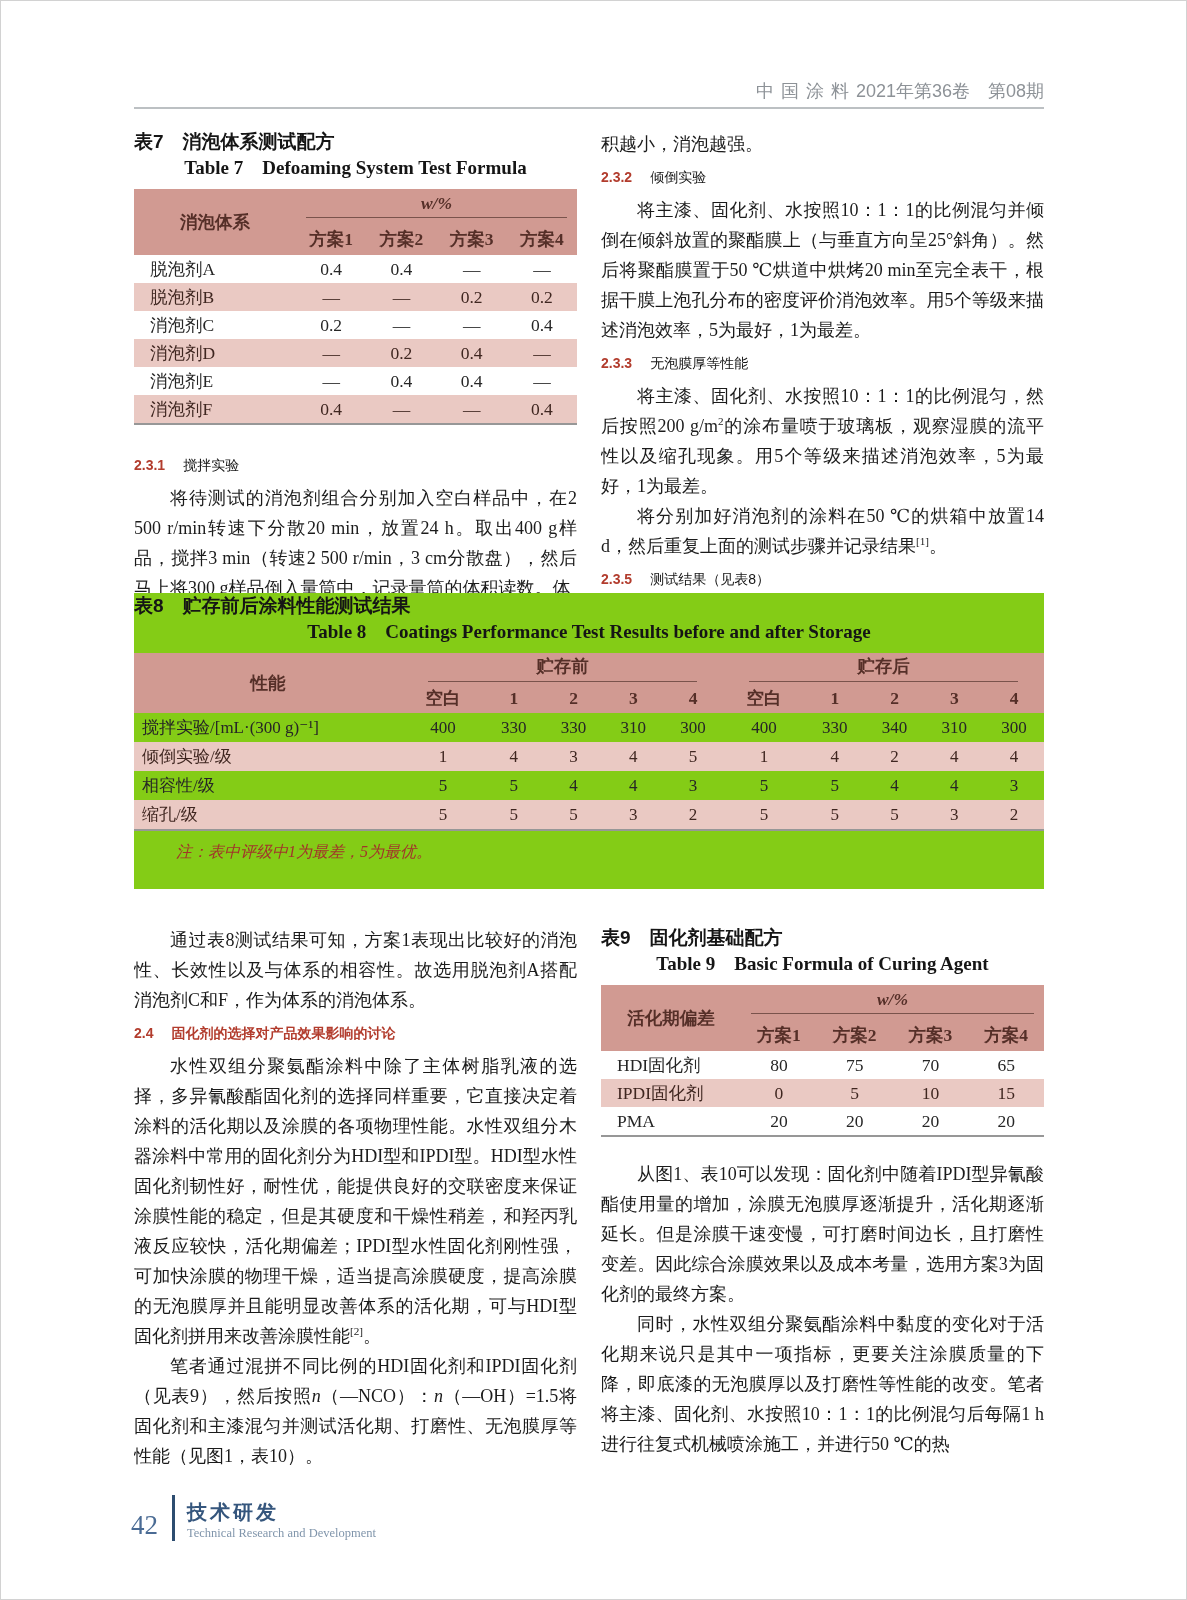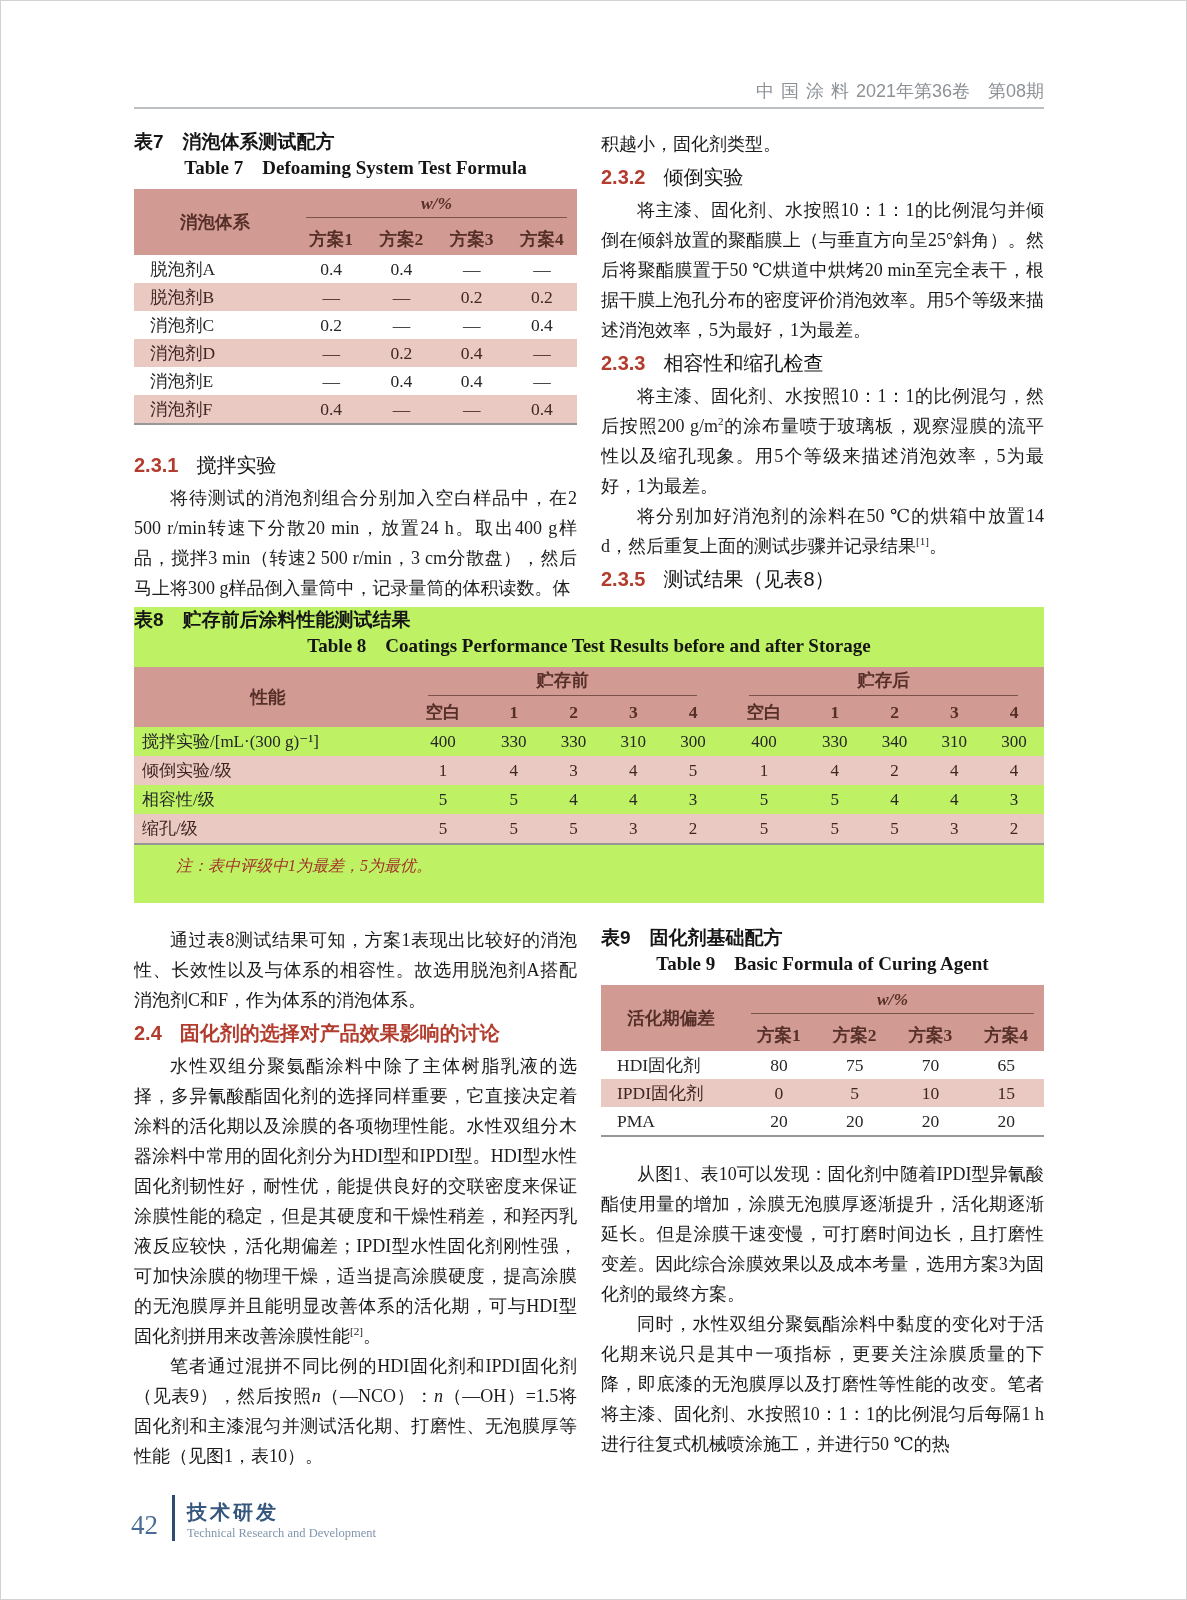--- a/index.html
+++ b/index.html
@@ -6,28 +6,28 @@
   .page{position:relative;width:1187px;height:1600px;background:#ffffff;margin:0 auto;
         font-family:"Liberation Serif","DejaVu Serif",serif;border:1px solid #d2d2d2;box-sizing:border-box;overflow:hidden;}
   
   .hdr{position:absolute;left:133px;top:78px;width:910px;display:flex;justify-content:flex-end;align-items:flex-end;
        color:#8d9297;font-size:18px;font-family:"Liberation Sans","DejaVu Sans",sans-serif;}
   .hdr .journal{letter-spacing:7px;}
   .hdr-rule{position:absolute;left:133px;top:106px;width:910px;height:2px;background:#bcc0c3;}
   
   .lt{position:absolute;left:133px;top:128px;width:443px;height:498px;overflow:hidden;}
   .rt{position:absolute;left:600px;top:128px;width:443px;height:498px;overflow:hidden;}
-  .t8{position:absolute;left:133px;top:606px;width:910px;height:296px;background:#bef264;overflow:hidden;}
+  .t8{position:absolute;left:133px;top:592px;width:910px;height:296px;background:#84cc16;overflow:hidden;}
   .lb{position:absolute;left:133px;top:924px;width:443px;height:566px;overflow:hidden;}
   .rb{position:absolute;left:600px;top:924px;width:443px;height:566px;overflow:hidden;}
   
   .p{font-size:18px;line-height:30px;text-align:justify;color:#1b1b1b;margin:0;}
   .ind{text-indent:2em;}
   .sh{display:flex;align-items:flex-end;gap:18px;margin:3px 0 2px;line-height:31px;
-      font-family:"Liberation Sans","DejaVu Sans",sans-serif;font-size:20px;}
+      font-family:"Liberation Sans","DejaVu Sans",sans-serif;font-size:14px;}
   .sh .num{color:#b23c2d;font-weight:700;}
   .sh .tt{color:#141414;font-weight:500;}
   .h2red .tt{color:#b23c2d;font-weight:700;}
   sup{font-size:62%;line-height:0;}
   i{font-style:italic;}
   
   .tcn{text-align:left;font-family:"Liberation Sans","DejaVu Sans",sans-serif;font-weight:700;
        font-size:19px;color:#151515;line-height:26px;margin:0;}
   .ten{text-align:center;font-family:"Liberation Serif","DejaVu Serif",serif;font-weight:700;
        font-size:19px;color:#151515;line-height:26px;margin:0 0 8px 0;}
@@ -137,29 +137,29 @@
     </table>
     <div class="gap"></div>
     <div class="sh">
       <span class="num">2.3.1</span>
       <span class="tt">搅拌实验</span>
     </div>
     <p class="p ind">将待测试的消泡剂组合分别加入空白样品中，在2 500 r/min转速下分散20 min，放置24 h。取出400 g样品，搅拌3 min（转速2 500 r/min，3 cm分散盘），然后马上将300 g样品倒入量筒中，记录量筒的体积读数。体</p>
   </section>
 
   <section class="rt">
-    <p class="p">积越小，固化剂类型。</p>
+    <p class="p">积越小，消泡越强。</p>
     <div class="sh">
       <span class="num">2.3.2</span>
       <span class="tt">倾倒实验</span>
     </div>
     <p class="p ind">将主漆、固化剂、水按照10：1：1的比例混匀并倾倒在倾斜放置的聚酯膜上（与垂直方向呈25°斜角）。然后将聚酯膜置于50 ℃烘道中烘烤20 min至完全表干，根据干膜上泡孔分布的密度评价消泡效率。用5个等级来描述消泡效率，5为最好，1为最差。</p>
     <div class="sh">
       <span class="num">2.3.3</span>
-      <span class="tt">相容性和缩孔检查</span>
+      <span class="tt">无泡膜厚等性能</span>
     </div>
     <p class="p ind"><span>将主漆、固化剂、水按照10：1：1的比例混匀，然后按照200 g/m</span><sup>2</sup><span>的涂布量喷于玻璃板，观察湿膜的流平性以及缩孔现象。用5个等级来描述消泡效率，5为最好，1为最差。</span></p>
     <p class="p ind"><span>将分别加好消泡剂的涂料在50 ℃的烘箱中放置14 d，然后重复上面的测试步骤并记录结果</span><sup>[1]</sup><span>。</span></p>
     <div class="sh">
       <span class="num">2.3.5</span>
       <span class="tt">测试结果（见表8）</span>
     </div>
   </section>
 
   <section class="t8">

